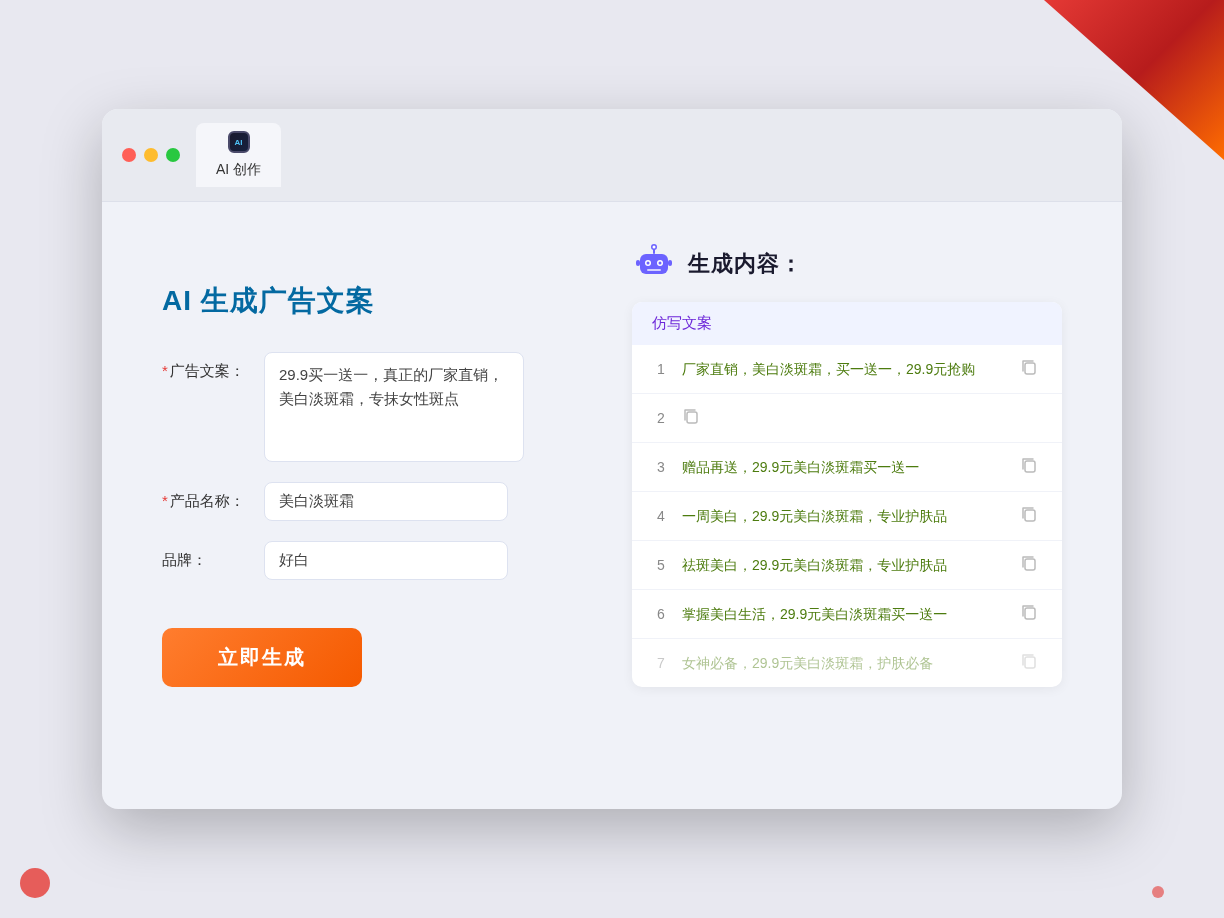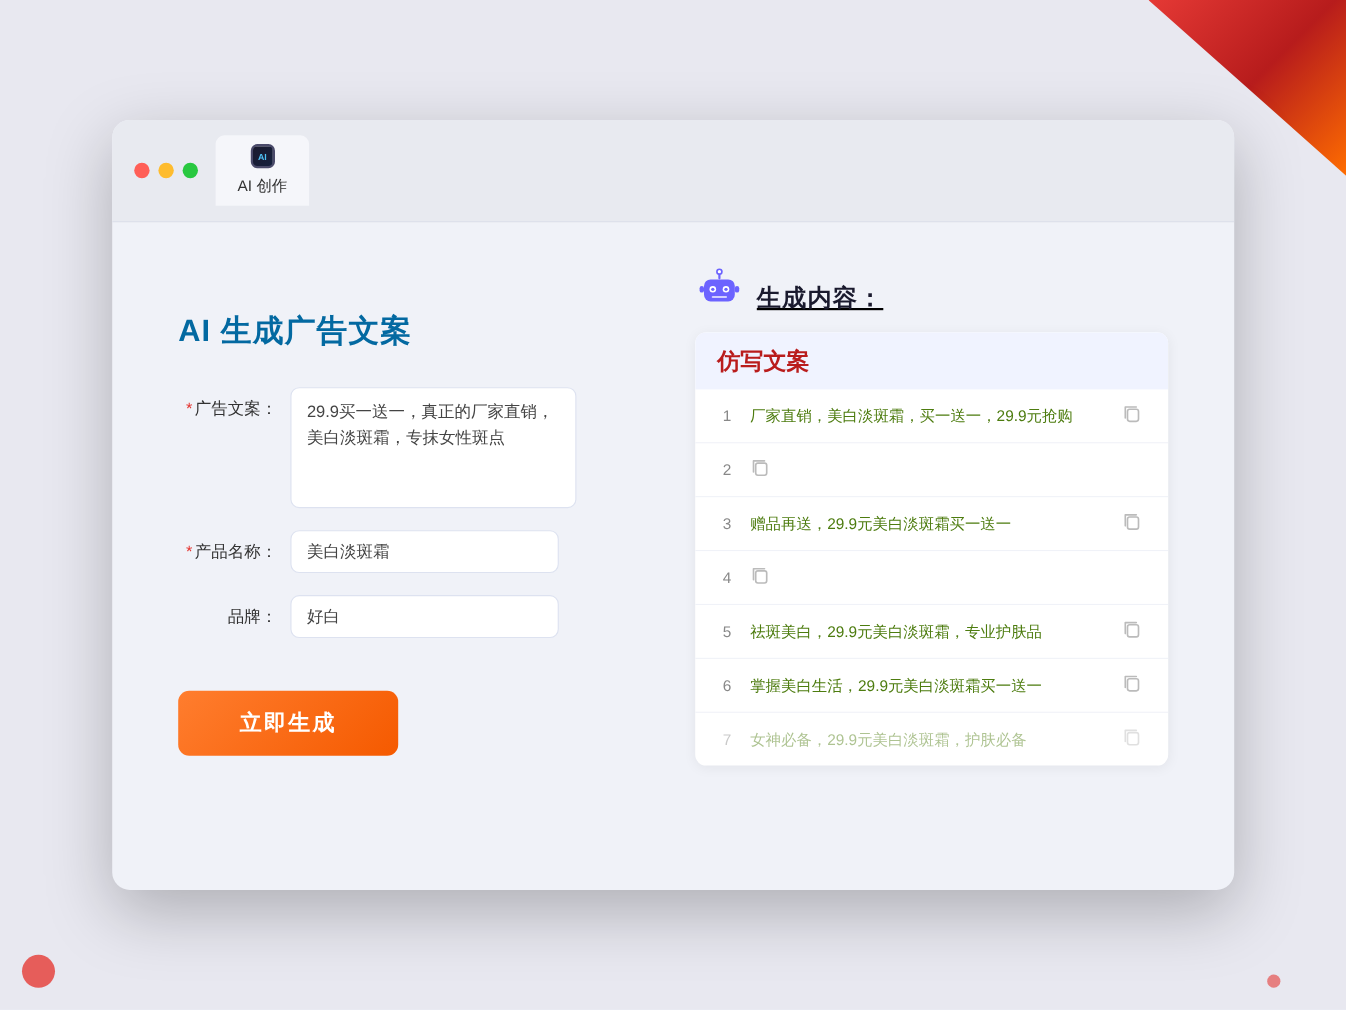--- a/index.html
+++ b/index.html
@@ -137,21 +137,20 @@
     .form-row {
       display: flex;
       align-items: flex-start;
       margin-bottom: 20px;
       gap: 12px;
     }
     .form-label {
       font-size: 15px;
       color: #333;
       min-width: 90px;
-      text-align: right;
       padding-top: 10px;
       white-space: nowrap;
     }
     .required-star {
       color: #e53935;
       margin-right: 2px;
     }
     .form-input {
       border: 1.5px solid #dde2f0;
       border-radius: 8px;
@@ -190,24 +189,23 @@
       margin-top: 28px;
       letter-spacing: 2px;
       font-family: inherit;
       transition: opacity 0.2s;
     }
 
     
     .right-panel {}
     .result-header {
       display: flex;
-      align-items: flex-end;
+      align-items: center;
       gap: 12px;
       margin-bottom: 16px;
-      text-decoration: underline;
     }
     .robot-icon {
       width: 44px;
       height: 44px;
       position: relative;
     }
     .robot-icon svg {
       width: 44px;
       height: 44px;
     }
@@ -220,23 +218,23 @@
 
     .result-table {
       background: #fff;
       border-radius: 10px;
       overflow: hidden;
       box-shadow: 0 2px 12px rgba(0,0,0,0.06);
     }
     .table-header {
       background: #f0f3ff;
       padding: 12px 20px;
-      font-size: 21px;
-      font-weight: 700;
-      color: #b91c1c;
+      font-size: 15px;
+      font-weight: 400;
+      color: #6d28d9;
     }
     .table-row {
       display: flex;
       align-items: center;
       padding: 13px 20px;
       border-bottom: 1px solid #f0f2f8;
       gap: 12px;
     }
     .table-row:last-child {
       border-bottom: none;
@@ -370,20 +368,21 @@
       <span class="row-text">赠品再送，29.9元美白淡斑霜买一送一</span>
       <span class="copy-icon" title="复制">
         <svg width="18" height="18" viewBox="0 0 18 18" fill="none">
           <rect x="5" y="5" width="10" height="11" rx="2" stroke="currentColor" stroke-width="1.5" fill="none"></rect>
           <path d="M3 13V3h10" stroke="currentColor" stroke-width="1.5" stroke-linecap="round" stroke-linejoin="round" fill="none"></path>
         </svg>
       </span>
     </div>
             <div class="table-row">
       <span class="row-num">4</span>
+      <span class="row-text">一周美白，29.9元美白淡斑霜，专业护肤品</span>
       <span class="copy-icon" title="复制">
         <svg width="18" height="18" viewBox="0 0 18 18" fill="none">
           <rect x="5" y="5" width="10" height="11" rx="2" stroke="currentColor" stroke-width="1.5" fill="none"></rect>
           <path d="M3 13V3h10" stroke="currentColor" stroke-width="1.5" stroke-linecap="round" stroke-linejoin="round" fill="none"></path>
         </svg>
       </span>
     </div>
             <div class="table-row">
       <span class="row-num">5</span>
       <span class="row-text">祛斑美白，29.9元美白淡斑霜，专业护肤品</span>

